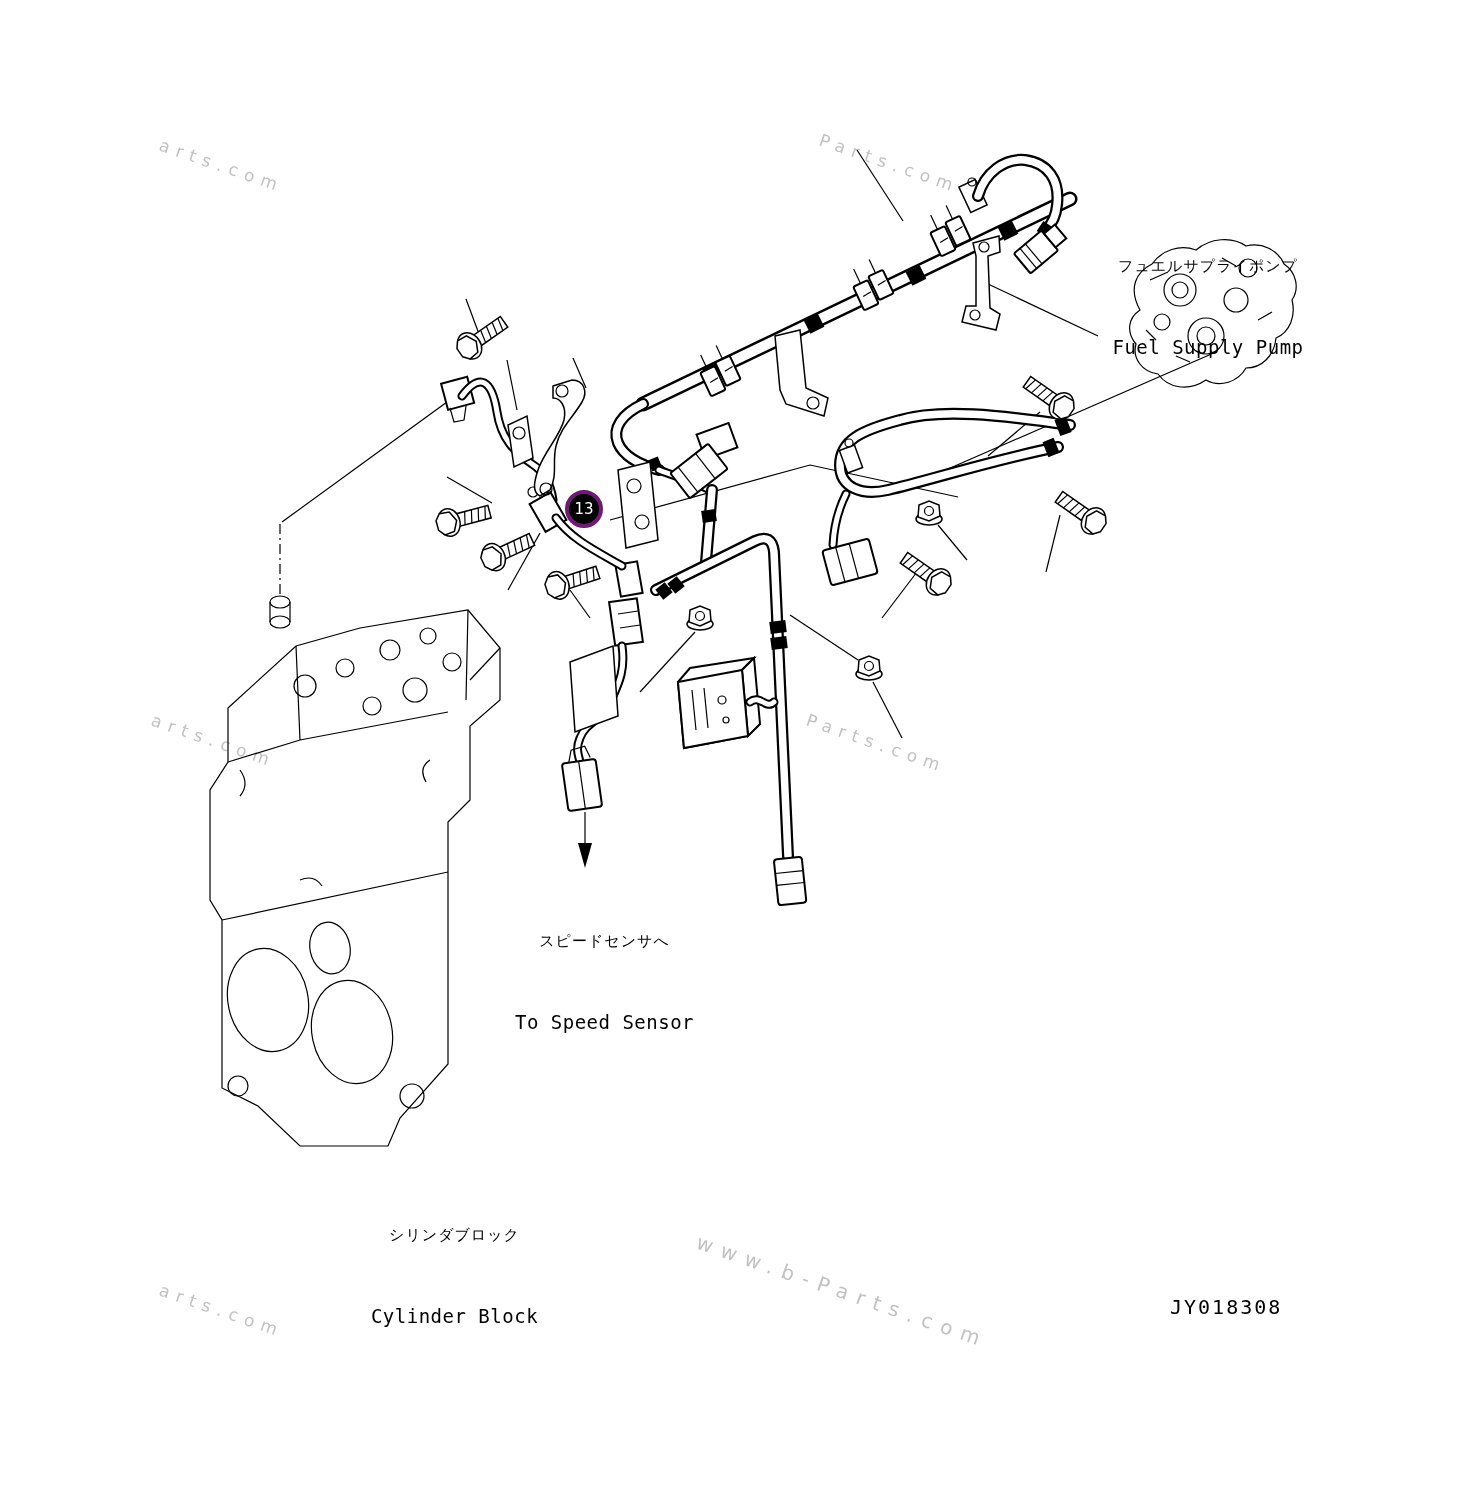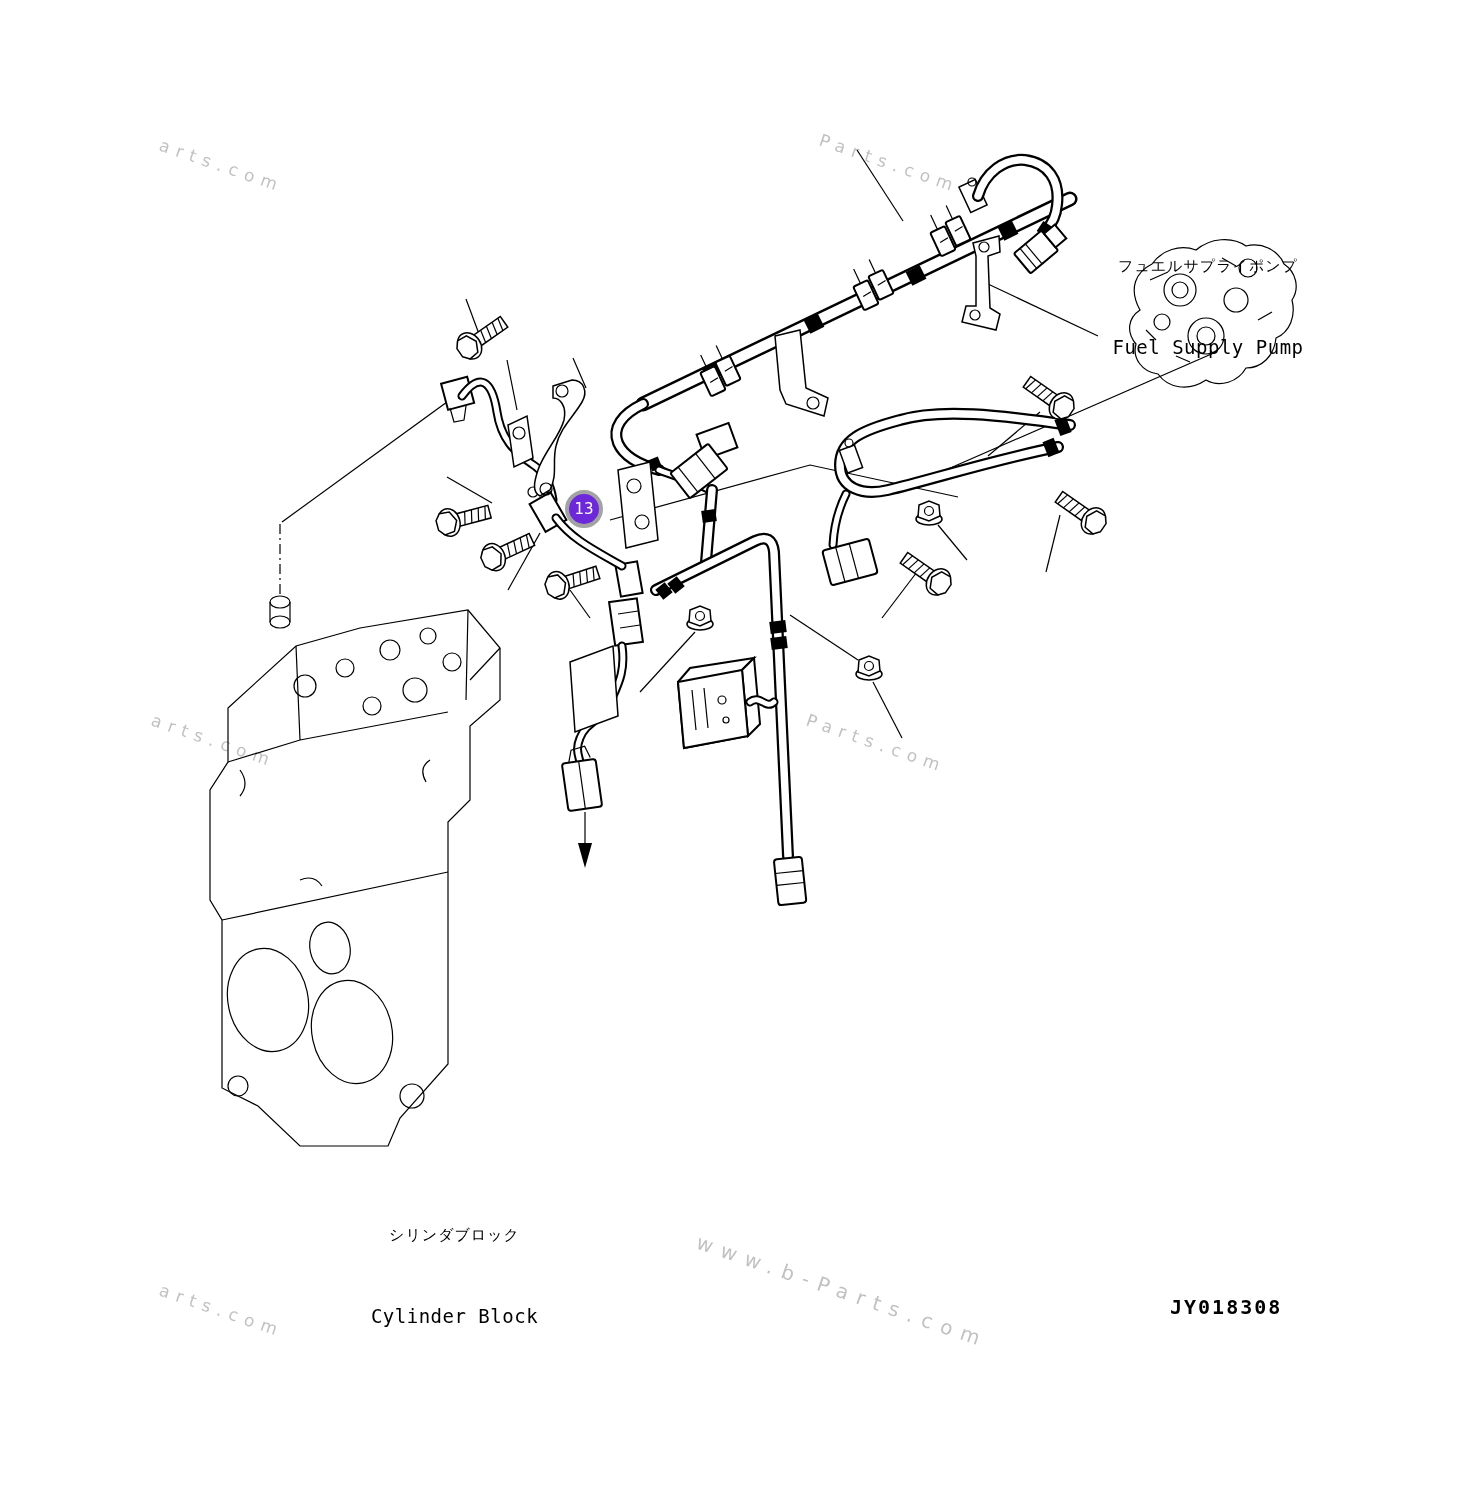--- a/index.html
+++ b/index.html
@@ -2,24 +2,24 @@
 <html><head>
 <meta charset="utf-8">
 <style>
   html,body{margin:0;padding:0;background:#fff;}
   #stage{position:relative;width:1466px;height:1499px;background:#fff;overflow:hidden;
          font-family:"DejaVu Sans Mono", monospace;}
   #art{position:absolute;left:0;top:0;}
   .label{position:absolute;color:#000;text-align:center;line-height:27px;white-space:pre;}
   .jp{font-family:"DejaVu Sans", sans-serif;font-size:15px;letter-spacing:1px;}
   .en{font-family:"DejaVu Sans Mono", monospace;font-size:19px;font-weight:normal;letter-spacing:0.5px;}
-  .dwgnum{position:absolute;left:1170px;top:1295px;font-size:20px;font-weight:bold;
+  .dwgnum{position:absolute;left:1170px;top:1295px;font-size:20px;font-weight:normal;
           letter-spacing:2px;color:#000;font-family:"DejaVu Sans Mono", monospace;}
   #callout{position:absolute;left:565px;top:490px;width:38px;height:38px;border-radius:50%;
-           background:#6d28d9;border:4px solid #a3a3a3;box-sizing:border-box;
+           background:#000000;border:4px solid #701a75;box-sizing:border-box;
            display:flex;align-items:center;justify-content:center;
            color:#fff;font-size:15px;font-family:"DejaVu Sans", sans-serif;}
   
   .o16{stroke:#000;stroke-width:15;fill:none;stroke-linecap:round;stroke-linejoin:round}
   .i16{stroke:#fff;stroke-width:10;fill:none;stroke-linecap:round;stroke-linejoin:round}
   .o13{stroke:#000;stroke-width:12;fill:none;stroke-linecap:round;stroke-linejoin:round}
   .i13{stroke:#fff;stroke-width:7.5;fill:none;stroke-linecap:round;stroke-linejoin:round}
   .o9{stroke:#000;stroke-width:9;fill:none;stroke-linecap:round;stroke-linejoin:round}
   .i9{stroke:#fff;stroke-width:5;fill:none;stroke-linecap:round;stroke-linejoin:round}
   .band15{stroke:#000;stroke-width:15;stroke-linecap:butt}
@@ -282,20 +282,24 @@
     <path class="bk" d="M 1150,280 L 1168,272 M 1222,258 L 1236,266 M 1258,320 L 1272,312
                         M 1176,356 L 1190,362 M 1146,330 L 1156,340"></path>
   </g>
 </svg>
 
 <div class="label" style="left:1090px;top:199px;width:236px;">
   <div class="jp">フュエルサプライポンプ</div>
   <div class="en">Fuel Supply Pump</div>
 </div>
 
+<div class="label" style="left:492px;top:874px;width:225px;">
+  <div class="jp">スピードセンサへ</div>
+  <div class="en">To Speed Sensor</div>
+</div>
 
 <div class="label" style="left:352px;top:1168px;width:205px;">
   <div class="jp">シリンダブロック</div>
   <div class="en">Cylinder Block</div>
 </div>
 
 <div class="dwgnum">JY018308</div>
 
 <div id="callout">
   <span>13</span>

